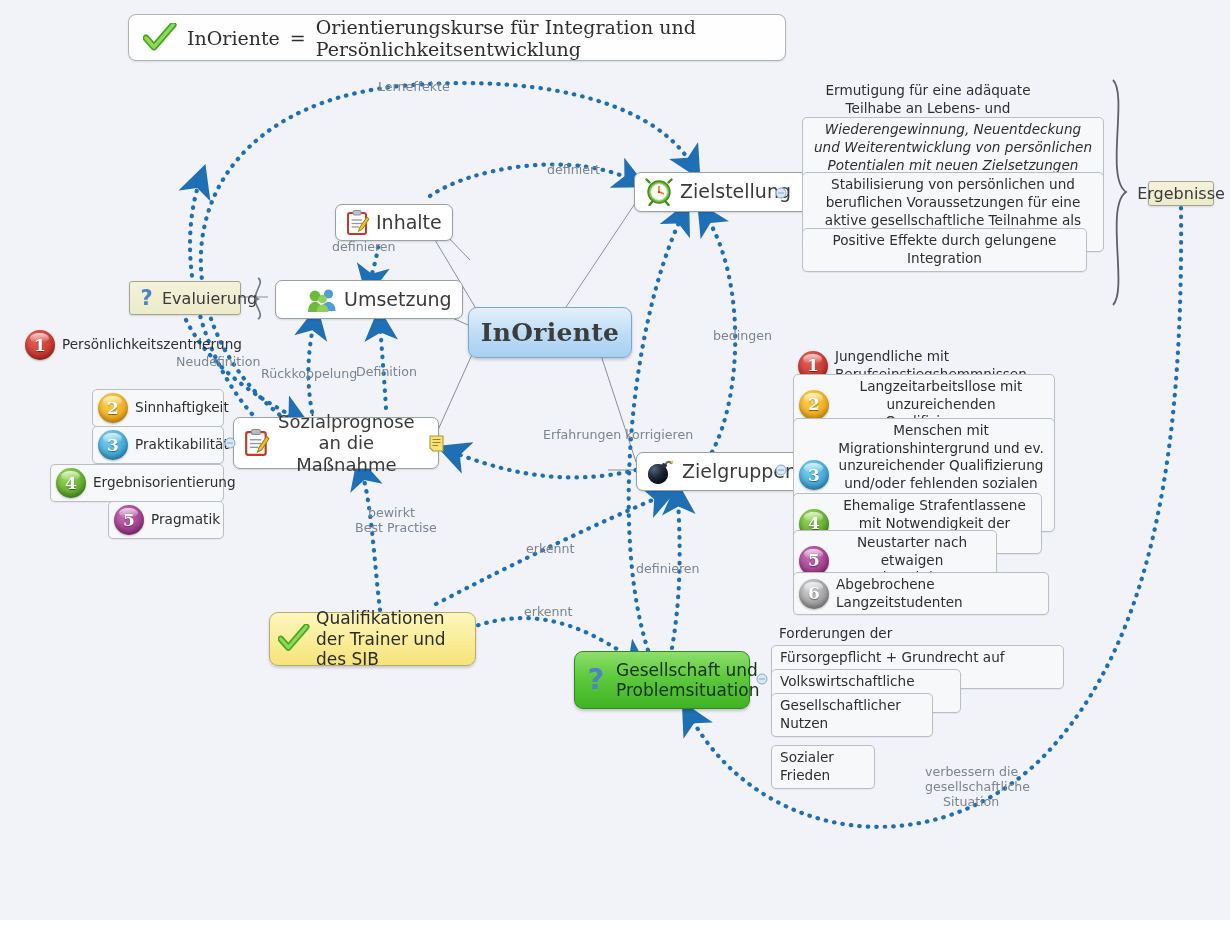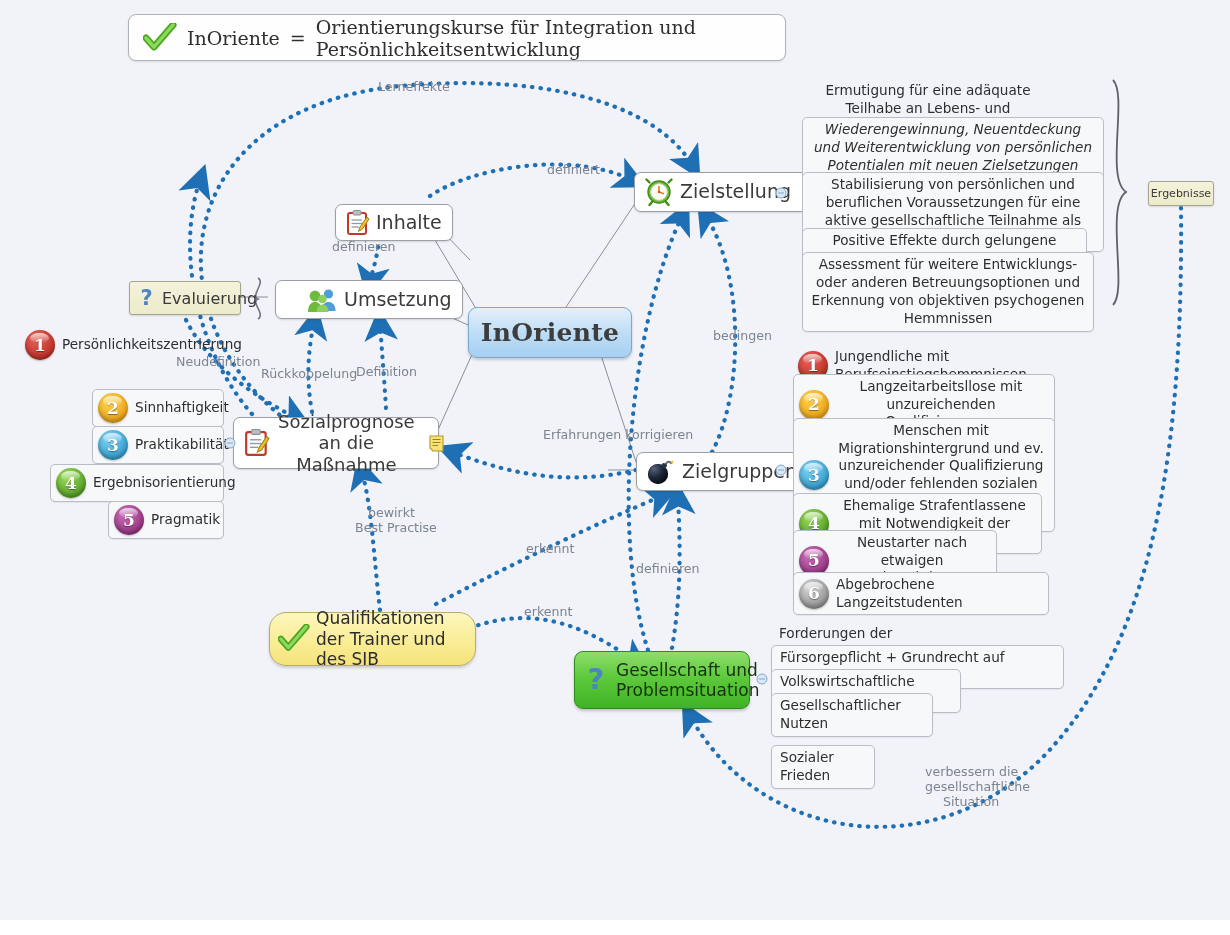--- a/index.html
+++ b/index.html
@@ -54,40 +54,40 @@
     left:574px;top:651px;width:176px;height:58px;justify-content:flex-start;gap:7px;
     background:linear-gradient(to bottom,#8ede6b 0%,#5ec93c 45%,#3fb325 100%);
     border:1px solid #2f8a1c;border-radius:9px;
     box-shadow:0 2px 3px rgba(0,0,0,.2);padding:4px 8px;
   }
   #n-gesellschaft .lbl{font-size:17px;color:#17300d;text-align:left;white-space:normal;line-height:1.18;}
 
   
   .ynode{
     background:linear-gradient(to bottom,#fdf6bd 0%,#f9ec93 60%,#f5e27a 100%);
-    border:1px solid #b8ad6a;border-radius:17px;
+    border:1px solid #b8ad6a;border-radius:9px;
     box-shadow:0 2px 3px rgba(0,0,0,.16);
   }
   #n-qualifikationen{left:269px;top:612px;width:207px;height:54px;gap:6px;padding:4px 8px;}
   #n-qualifikationen .lbl{font-size:17px;color:#2c2c2c;white-space:normal;line-height:1.2;}
 
   #n-evaluierung{
     left:129px;top:281px;width:112px;height:34px;gap:5px;padding:3px 6px;
     background:linear-gradient(to bottom,#f4f2da 0%,#ecebcb 100%);
     border:1px solid #a5a58c;border-radius:3px;box-shadow:0 1px 2px rgba(0,0,0,.12);
   }
   #n-evaluierung .lbl{font-size:16px;color:#3a3a3a;}
 
   #n-ergebnisse{
     left:1148px;top:181px;width:66px;height:25px;justify-content:center;
     background:linear-gradient(to bottom,#f4f2da 0%,#ecebcb 100%);
     border:1px solid #a5a58c;border-radius:3px;box-shadow:0 1px 2px rgba(0,0,0,.12);
     padding:2px 4px;
   }
-  #n-ergebnisse .lbl{font-size:11px;color:#3a3a3a;}
+  #n-ergebnisse .lbl{font-size:16px;color:#3a3a3a;}
 
   #n-inhalte{left:335px;top:204px;height:37px;gap:6px;}
   #n-umsetzung{left:275px;top:280px;height:39px;gap:6px;padding-left:32px;}
   #n-zielstellung{left:634px;top:172px;height:40px;gap:7px;}
   #n-zielgruppen{left:636px;top:452px;height:39px;gap:7px;}
   #n-anforderungen{left:233px;top:417px;width:206px;height:52px;gap:8px;justify-content:flex-start;}
   #n-anforderungen .lbl{font-size:18px;text-align:center;white-space:normal;line-height:1.2;flex:1;}
 
   .note-ico{margin-left:6px;}
 
@@ -326,21 +326,20 @@
   </div>
 
   <div class="node" id="n-ergebnisse">
     <span class="lbl">Ergebnisse</span>
   </div>
 
   <div class="leaf plain" style="left:802px;top:79px;width:252px;">Ermutigung für eine adäquate Teilhabe an Lebens- und Arbeitsqualität</div>
   <div class="leaf boxed" style="left:802px;top:117px;width:302px;font-style:italic;">Wiederengewinnung, Neuentdeckung und Weiterentwicklung von persönlichen Potentialen mit neuen Zielsetzungen</div>
   <div class="leaf boxed" style="left:802px;top:172px;width:302px;">Stabilisierung von persönlichen und beruflichen Voraussetzungen für eine aktive gesellschaftliche Teilnahme als Verbesserung der Sozialprognose</div>
   <div class="leaf boxed" style="left:802px;top:228px;width:285px;">Positive Effekte durch gelungene Integration</div>
-  <div class="leaf boxed" style="left:802px;top:252px;width:292px;">Assessment für weitere Entwicklungs- oder anderen Betreuungsoptionen und Erkennung von objektiven psychogenen Hemmnissen</div>
 
   <div class="numitem" style="left:793px;top:345px;width:262px;">
     <span class="badge b1">
         <span>1</span>
       </span>
     <span class="txt ltxt">Jungendliche mit Berufseinstiegshemmnissen</span>
   </div>
   <div class="numitem boxed" style="left:793px;top:374px;width:262px;">
     <span class="badge b2">
         <span>2</span>

